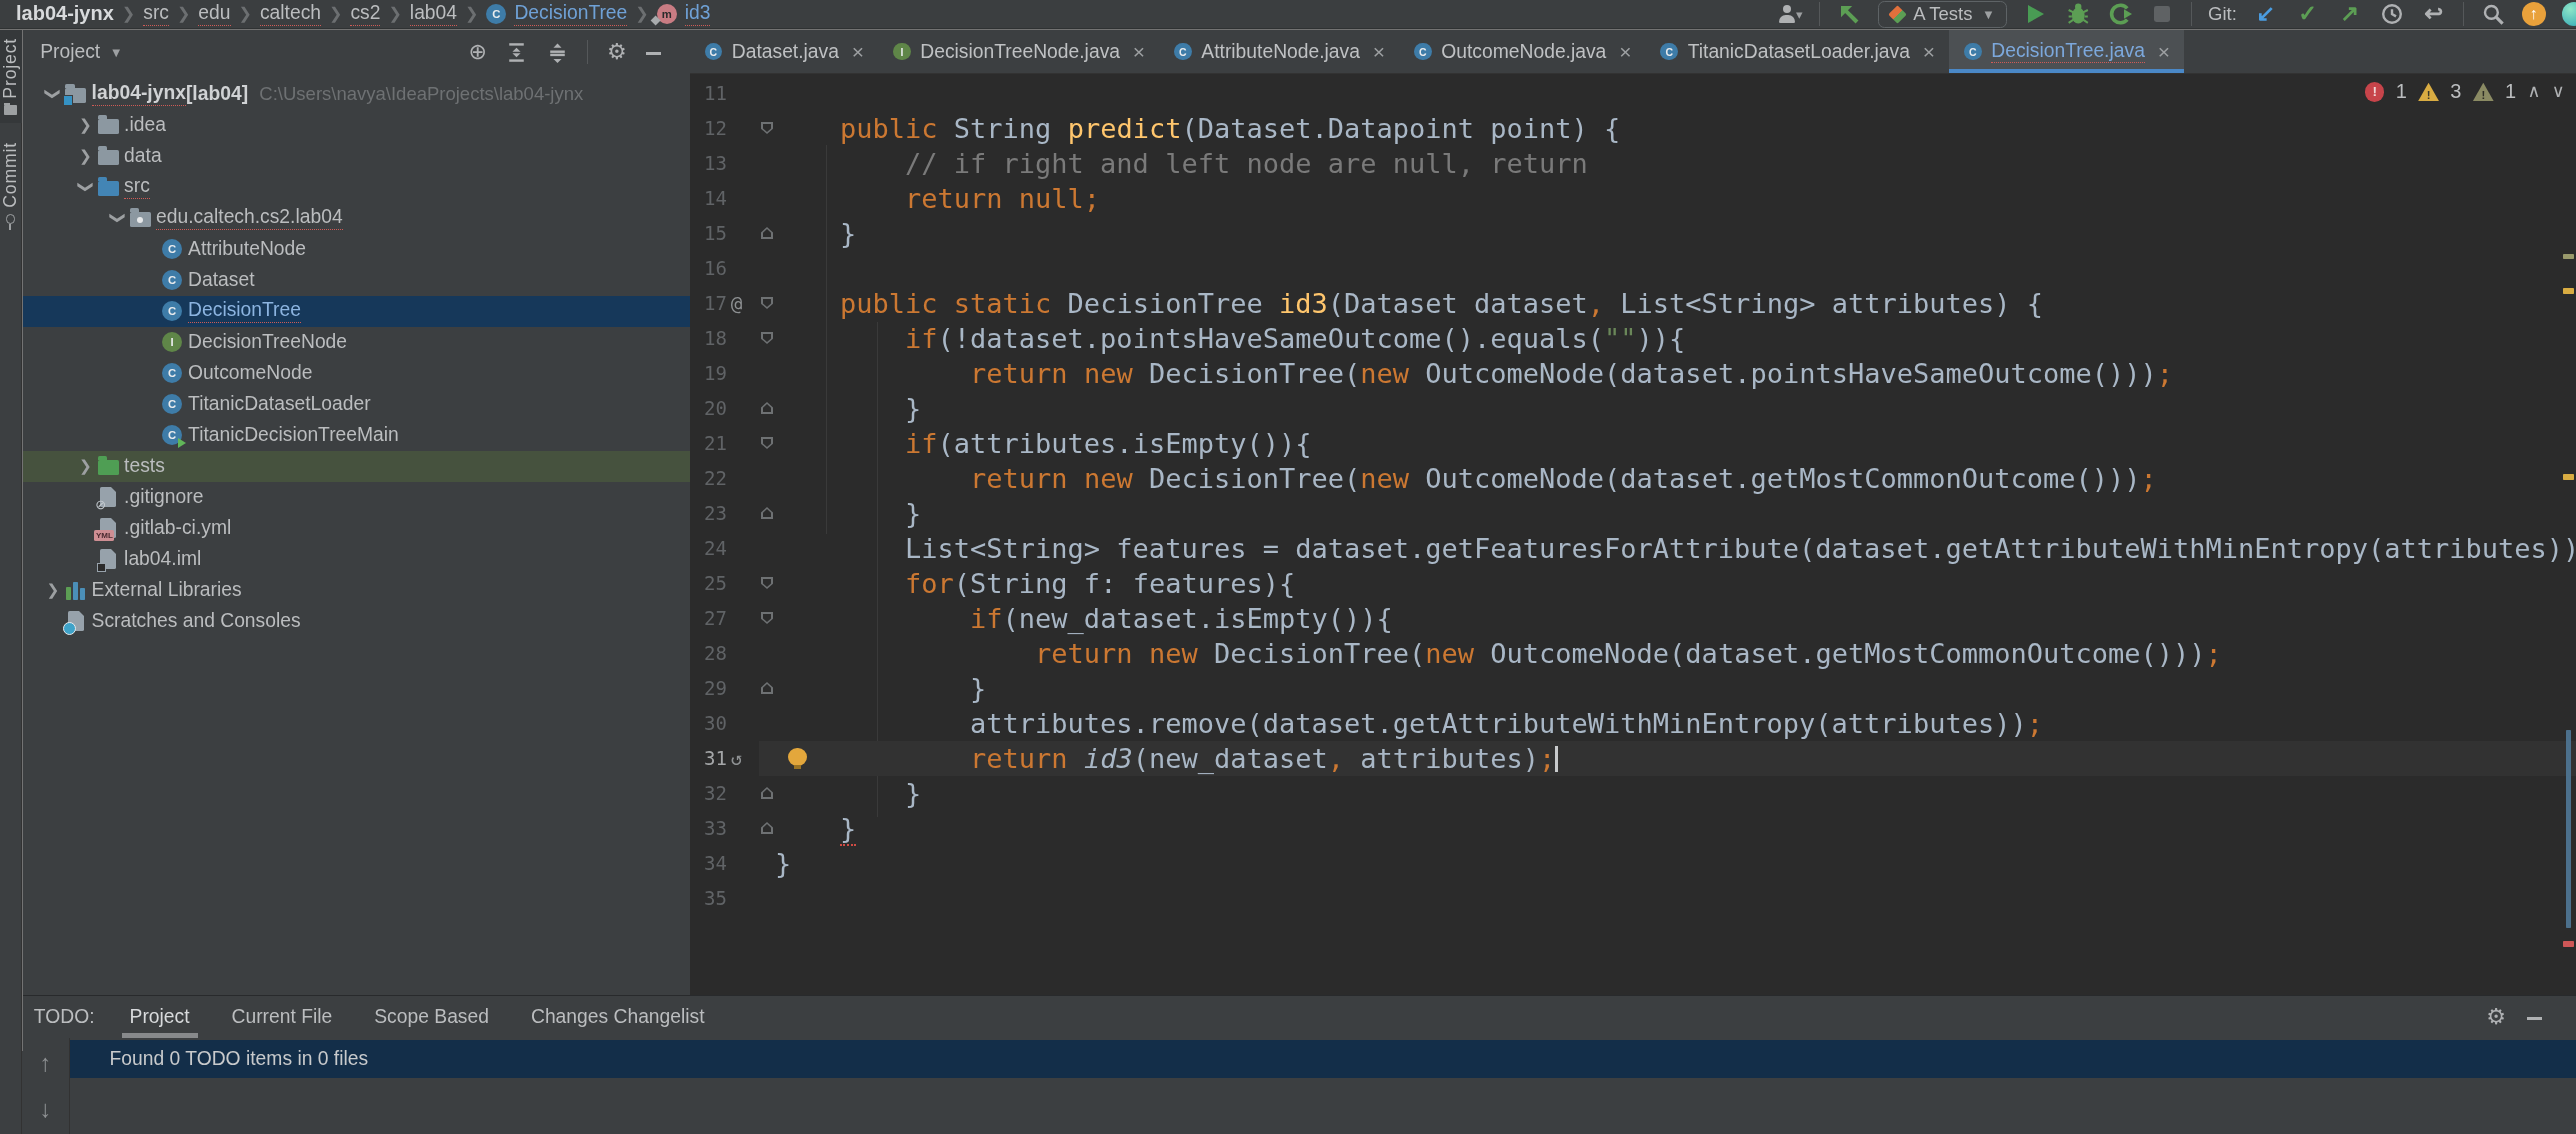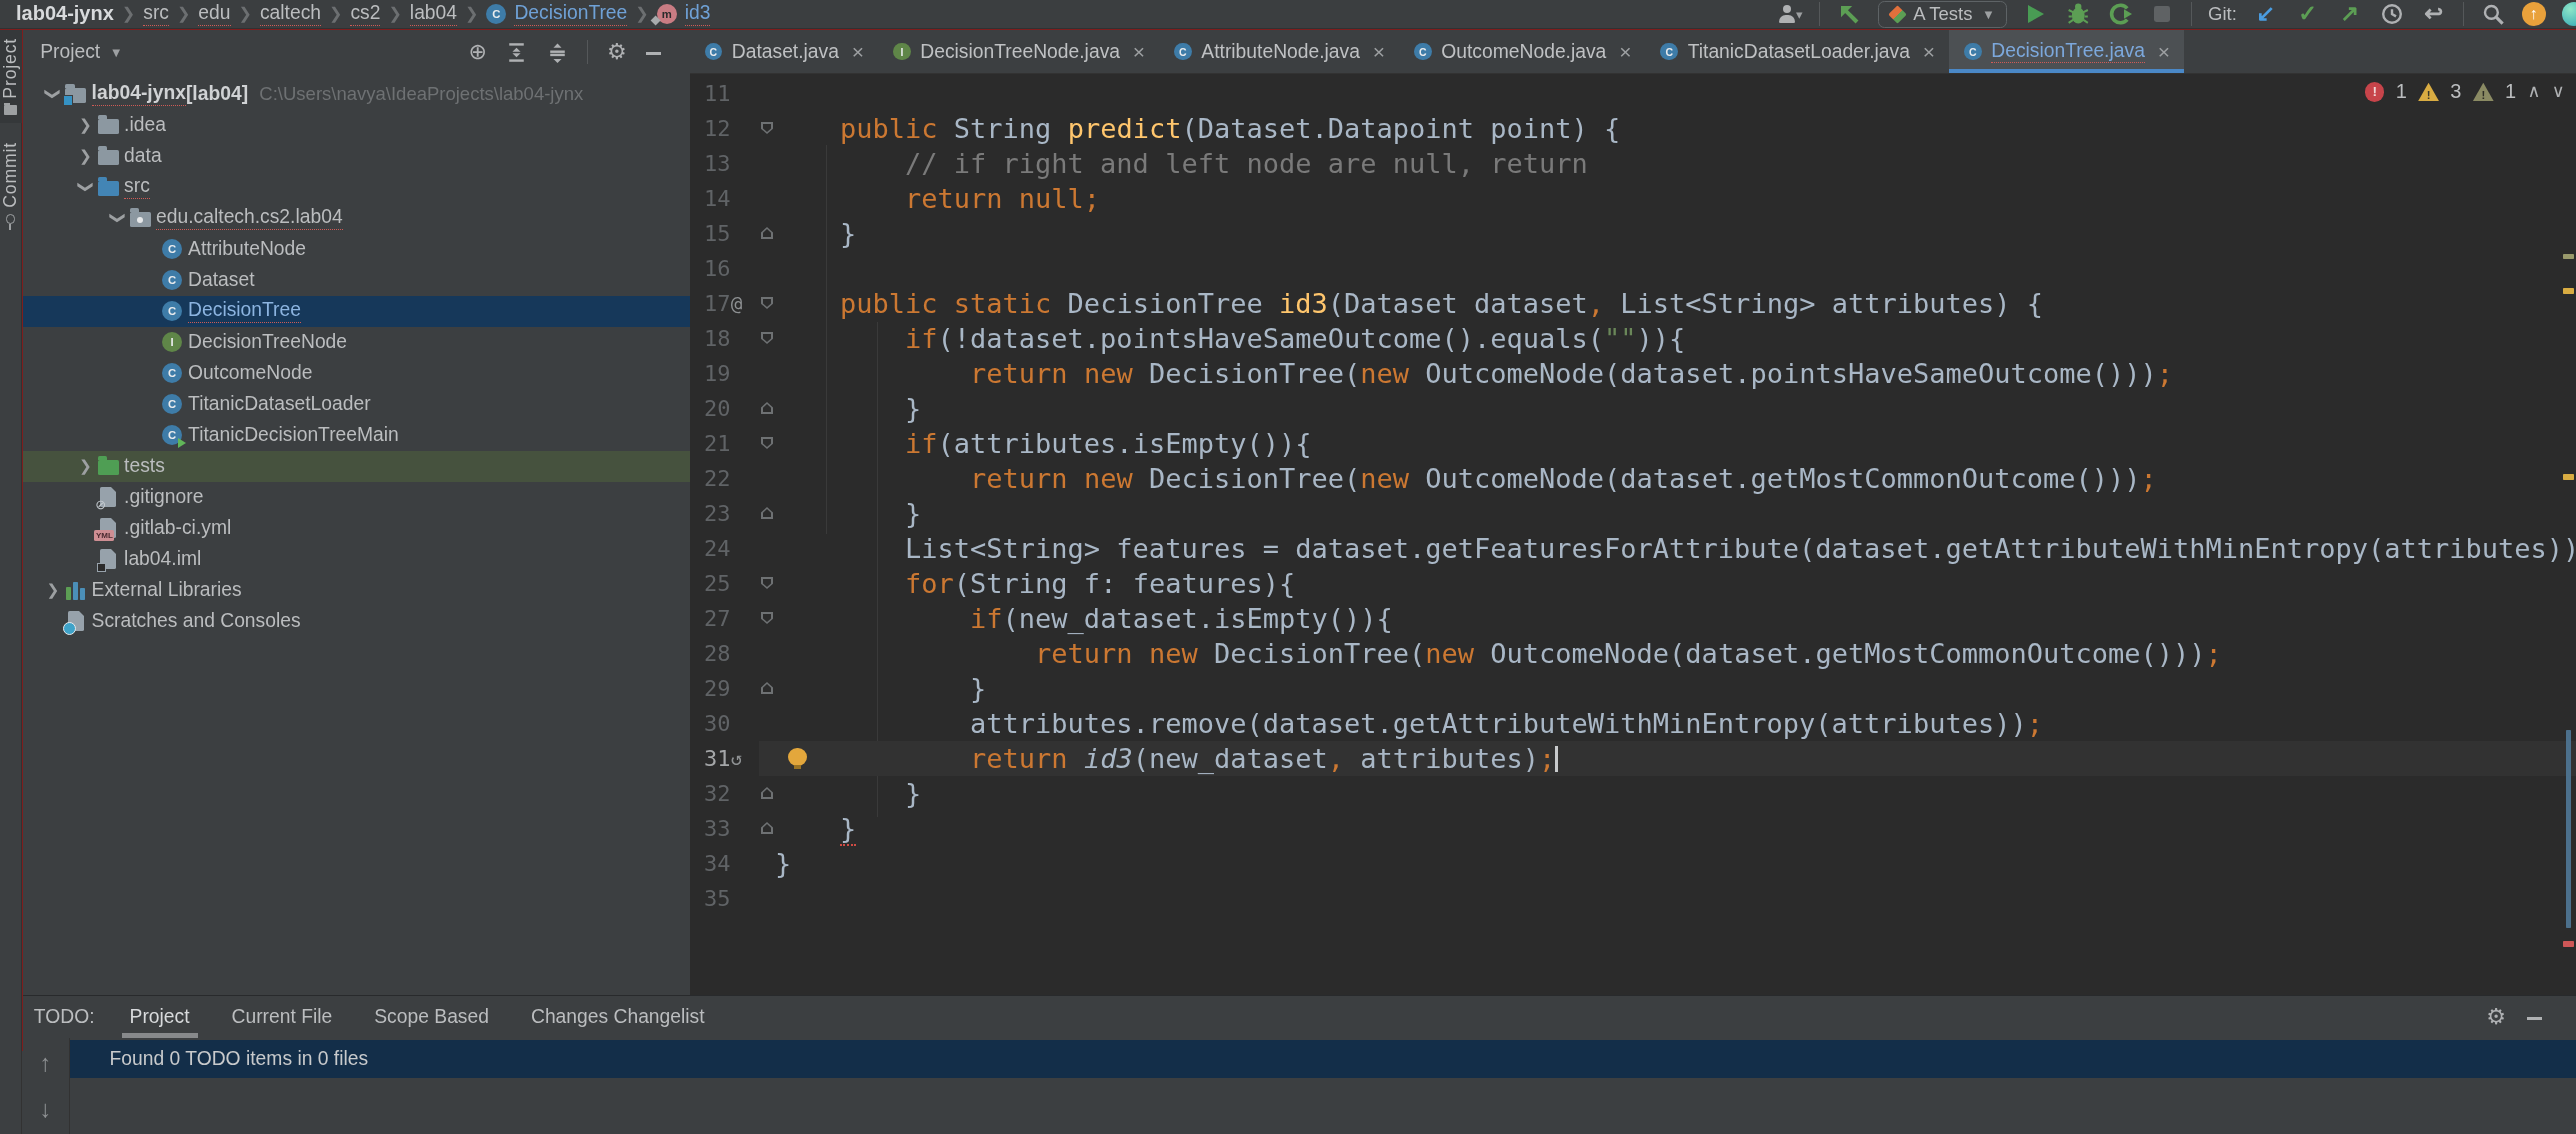--- a/index.html
+++ b/index.html
@@ -1,18 +1,18 @@
 <!DOCTYPE html>
 <html style="font-size:13px"><head>
 <meta charset="utf-8">
 <style>
   * { margin:0; padding:0; box-sizing:border-box; }
   html,body { width:2576px; height:1134px; overflow:hidden; background:#3C3F41;
               font-family:"Liberation Sans", sans-serif; }
-  .app { position:relative; width:2576px; height:1051px; background:#7f1d1d; }
+  .app { position:relative; width:2576px; height:1051px; background:#737373; }
 
   
   .topbar { position:absolute; left:0; top:0; width:2576px; height:29px;
             background:#3B3E40; border-bottom:0.8px solid #2F3233;
             display:flex; align-items:center; }
   .crumbs { display:flex; align-items:center; padding-left:16px; gap:8px; white-space:nowrap; }
   .crumb-proj { font-weight:bold; color:#D8DADC; font-size:20px; }
   .crumb { color:#BBBDBF; font-size:19.3px; }
   .crumb.blue { color:#6FA1D6; }
   .sep { color:#6C6F71; font-size:16px; }
@@ -121,21 +121,21 @@
                     border-radius:50%; background:#3FA3C9; border:1.6px solid #E8EAEC; }
   .i-lib { display:flex; align-items:flex-end; gap:2.4px; height:19.3px; }
   .i-lib span { width:4.8px; border-radius:0.8px; }
 
   
   .editor { position:absolute; left:690px; top:74px; width:1886px; height:921px; background:#2B2B2B; }
   .lines { position:absolute; left:0; top:1.6px; right:0; }
   .crow { position:relative; height:35px; display:flex; align-items:center; }
   .crow.current { background:linear-gradient(to right, transparent 69px, #323232 69px); }
   .lnum { width:32px; flex:none; text-align:right; padding-right:3.2px; font-family:"DejaVu Sans Mono", monospace;
-          font-size:22px; color:#606366;padding-left:14px; }
+          font-size:19px; color:#606366;padding-left:14px; }
   .crow.current .lnum { color:#A4A6A8; }
   .gslot { width:29px; flex:none; display:flex; justify-content:center; color:#8E9193; font-size:19.3px;
            font-family:"DejaVu Sans Mono", monospace; }
   .vslot { width:8px; flex:none; align-self:stretch; }
   .vslot .vcs { width:5.6px; height:100%; background:#4C708C; }
   .fslot { width:16px; flex:none; display:flex; justify-content:center; }
   .fold { width:12px; height:12px; position:relative; }
   .fold::before { content:""; position:absolute; inset:0; background:#6E7173; }
   .fold::after { content:""; position:absolute; inset:2px; background:#2B2B2B; }
   .fold.open::before, .fold.open::after { clip-path:polygon(0 0,100% 0,100% 55%,50% 100%,0 55%); }

